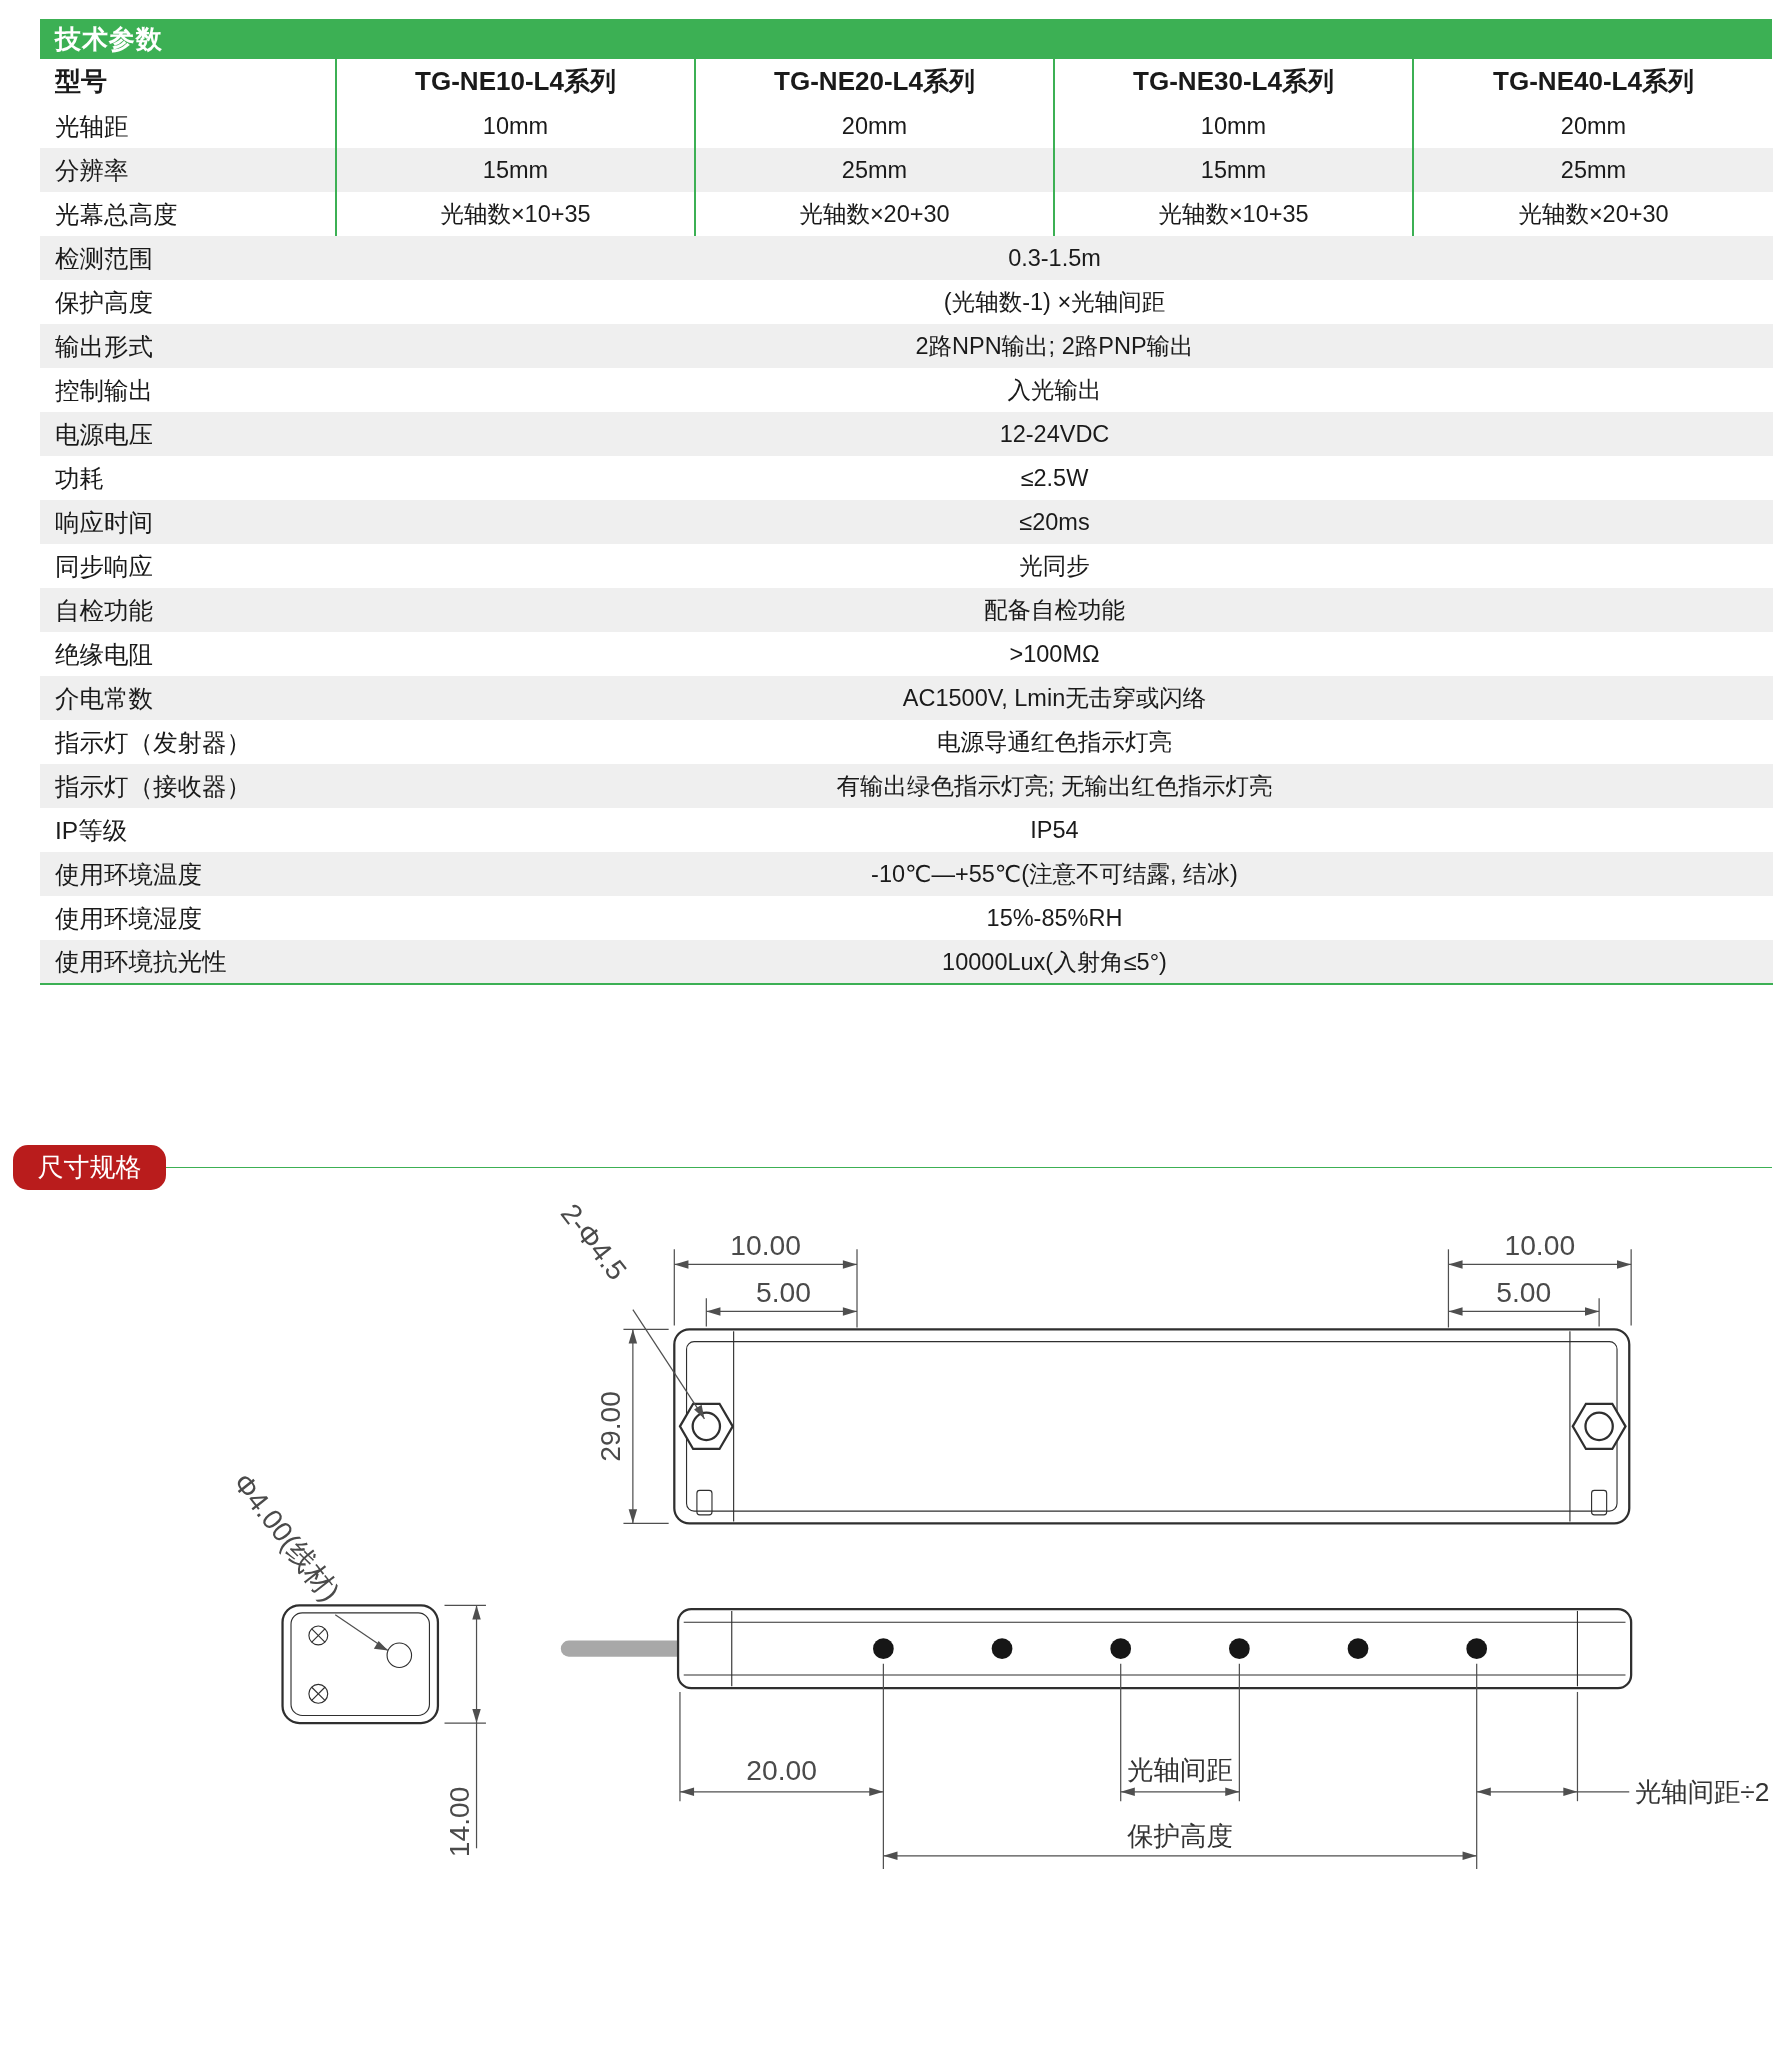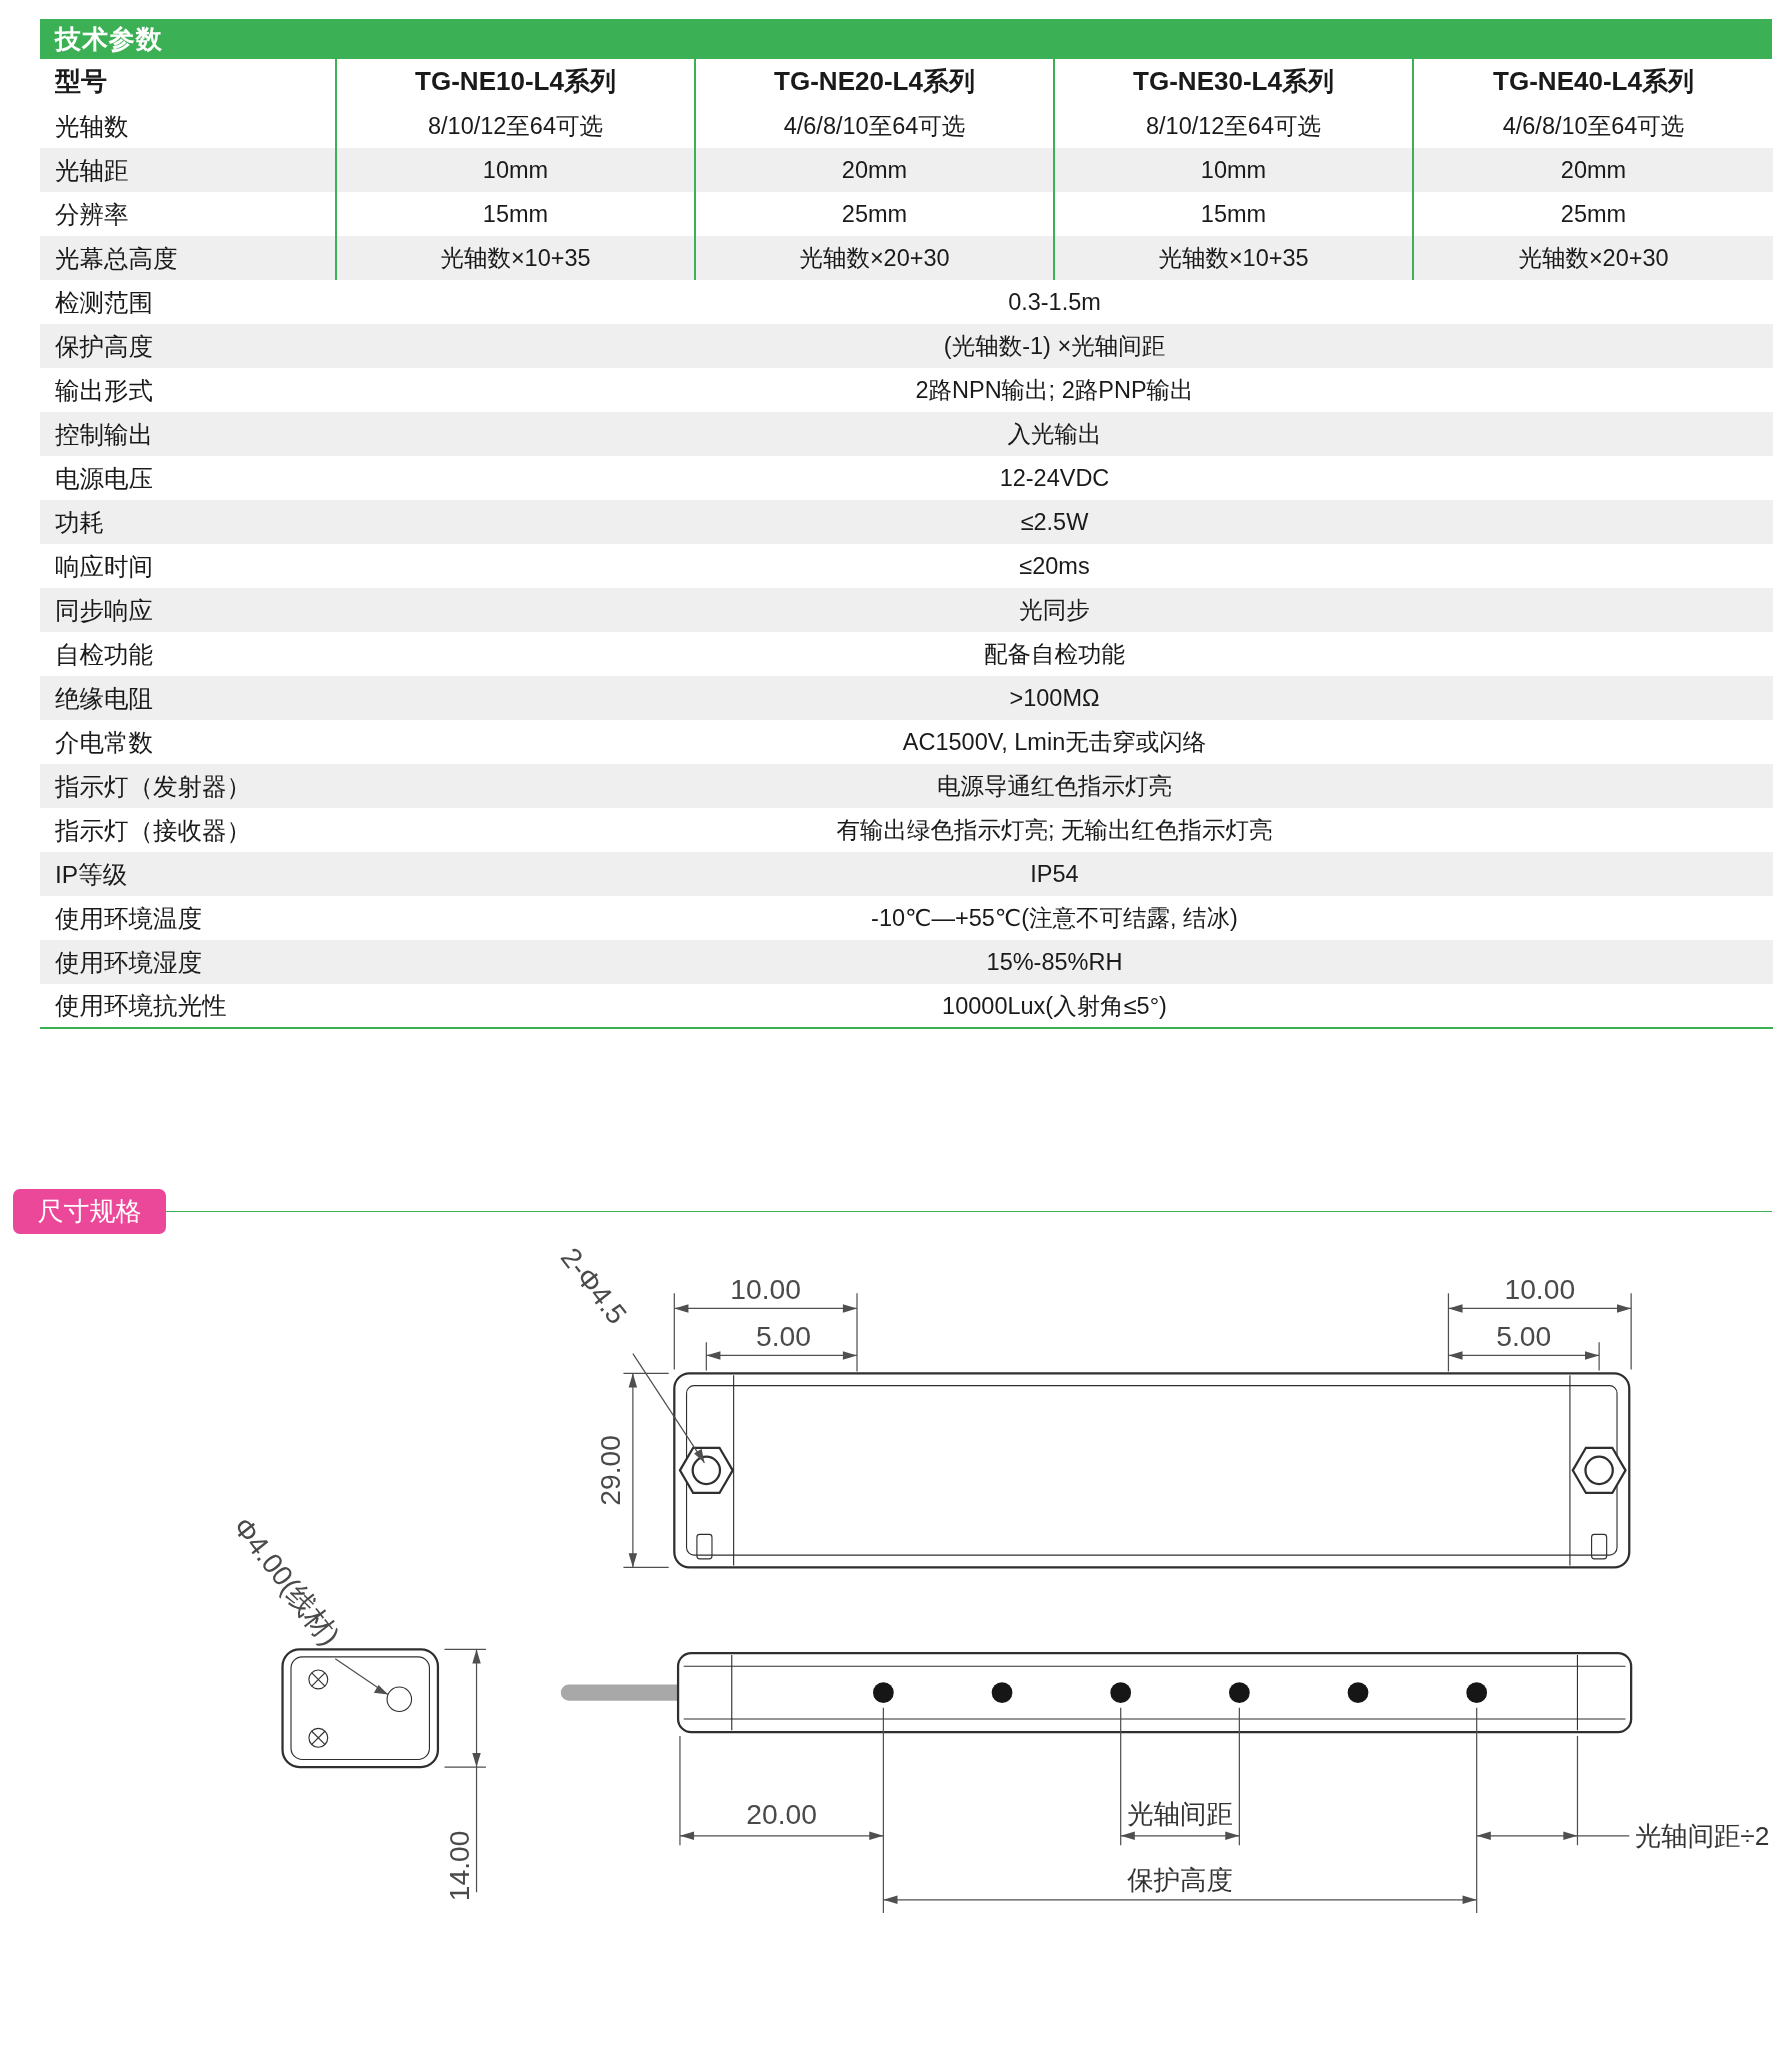--- a/index.html
+++ b/index.html
@@ -20,22 +20,22 @@
   table.spec th, table.spec td { vertical-align:middle; }
   th.mh { height:45px; text-align:left; padding-left:15px; font-size:26px; font-weight:bold; }
   th.sh { height:45px; font-size:26px; font-weight:bold; }
   td.lbl { height:44px; text-align:left; padding-left:15px; font-size:24.5px; }
   td.val { height:44px; text-align:center; font-size:23.5px; }
   td.sval { height:44px; text-align:center; font-size:23.5px; }
   .gsep { border-right:2.4px solid #3cb054; }
   tbody tr:nth-child(even) { background:#efefef; }
   .dim-section { margin:161px 7.5px 0 13px; display:flex; align-items:center; height:43px; }
   .dim-tag {
-    background:#ec4899; color:#fff; font-size:26px; padding:4.7px 24.5px;
-    border-radius:7px; white-space:nowrap;
+    background:#b91c1c; color:#fff; font-size:26px; padding:4.7px 24.5px;
+    border-radius:15px; white-space:nowrap;
   }
   .dim-line { flex:1; height:1.9px; background:#3cb054; }
   svg.drawing { display:block; width:1779px; height:697px; }
   .obj  { fill:#ffffff; stroke:#2f2f2f; stroke-width:2.4px; }
   .obj2 { fill:none;   stroke:#2f2f2f; stroke-width:1.2px; }
   .dim  { stroke:#4f4f4f; stroke-width:1.3px; fill:none; }
   .arw  { fill:#4f4f4f; stroke:none; }
   .dot  { fill:#161616; stroke:none; }
   .cable{ stroke:#a8a8a8; stroke-width:17px; stroke-linecap:round; fill:none; }
   text.dimnum { font-size:30px; fill:#4a4a4a; }
@@ -60,27 +60,20 @@
     <tr>
       <th class="mh gsep">型号</th>
       <th class="sh gsep">TG-NE10-L4系列</th>
       <th class="sh gsep">TG-NE20-L4系列</th>
       <th class="sh gsep">TG-NE30-L4系列</th>
       <th class="sh">TG-NE40-L4系列</th>
     </tr>
   </thead>
   <tbody>
     <tr>
-      <td class="lbl gsep">光轴数</td>
-      <td class="val gsep">8/10/12至64可选</td>
-      <td class="val gsep">4/6/8/10至64可选</td>
-      <td class="val gsep">8/10/12至64可选</td>
-      <td class="val">4/6/8/10至64可选</td>
-    </tr>
-    <tr>
       <td class="lbl gsep">光轴距</td>
       <td class="val gsep">10mm</td>
       <td class="val gsep">20mm</td>
       <td class="val gsep">10mm</td>
       <td class="val">20mm</td>
     </tr>
     <tr>
       <td class="lbl gsep">分辨率</td>
       <td class="val gsep">15mm</td>
       <td class="val gsep">25mm</td>

